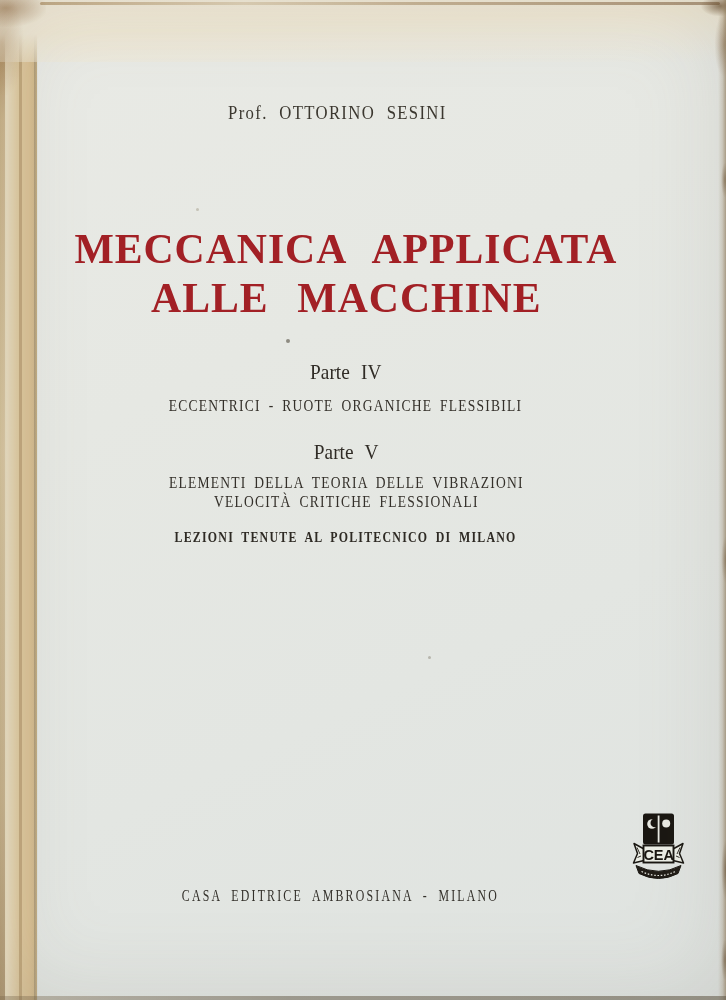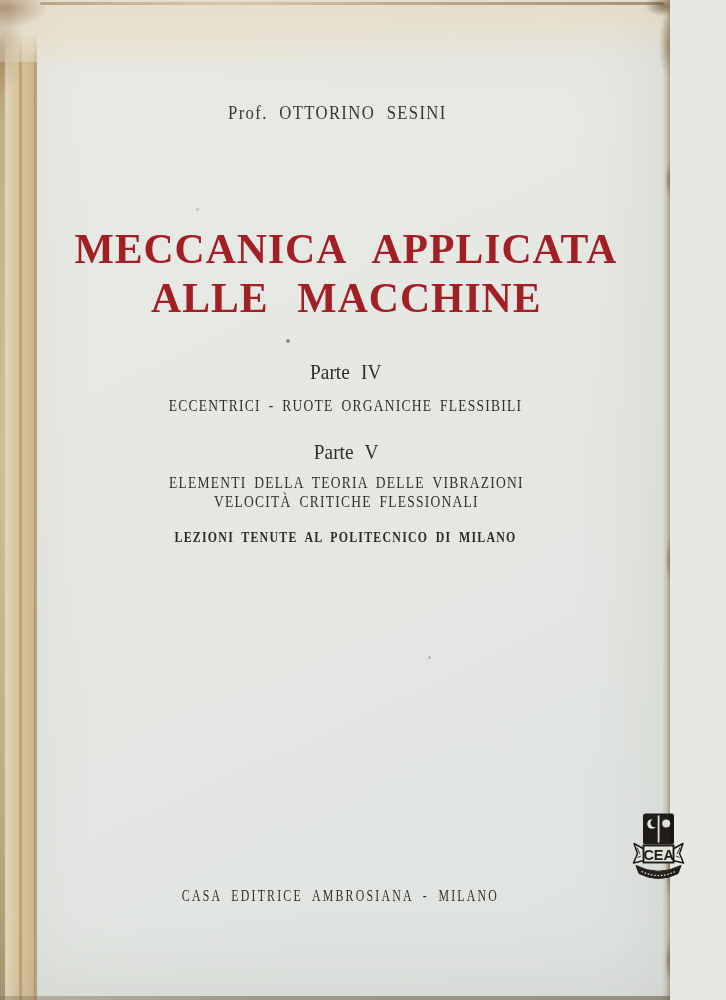--- a/index.html
+++ b/index.html
@@ -4,21 +4,21 @@
 <style>
   html, body {
     margin: 0; padding: 0;
     width: 726px; height: 1000px;
     overflow: hidden;
     font-family: "Liberation Serif", "DejaVu Serif", serif;
     background: #e6e8e3;
   }
   .book {
     position: relative;
-    width: 670px; height: 1000px;
+    width: 726px; height: 1000px;
     background: linear-gradient(155deg,
       var(--cover-gray, #e9eae5) 0%,
       #e6e8e3 35%,
       #e3e6e2 65%,
       #dfe3e0 100%);
   }
   
   .top-band {
     position: absolute; top: 0; left: 0; right: 0; height: 62px;
     background: linear-gradient(178deg,

